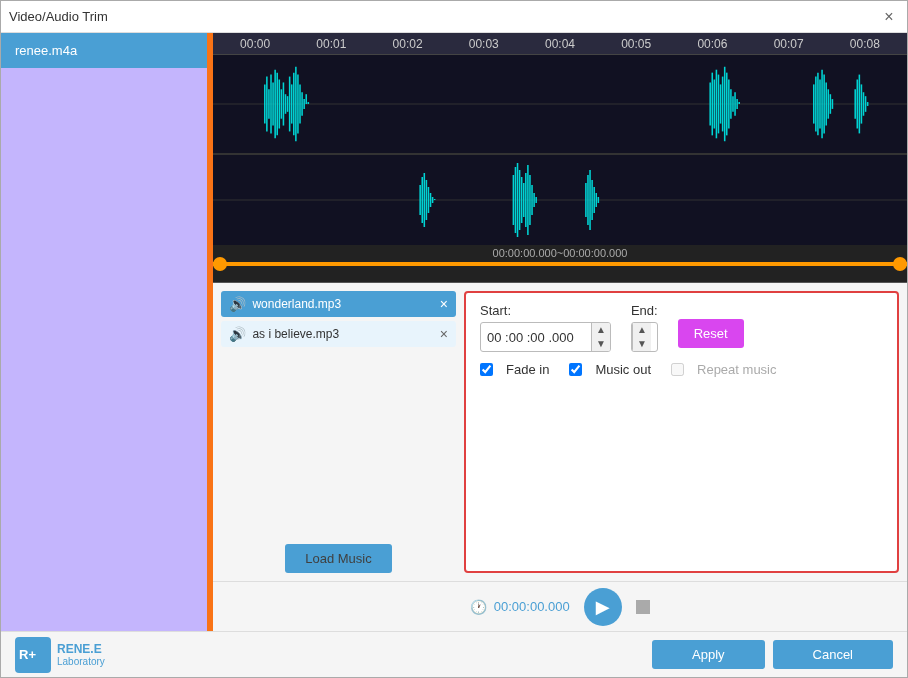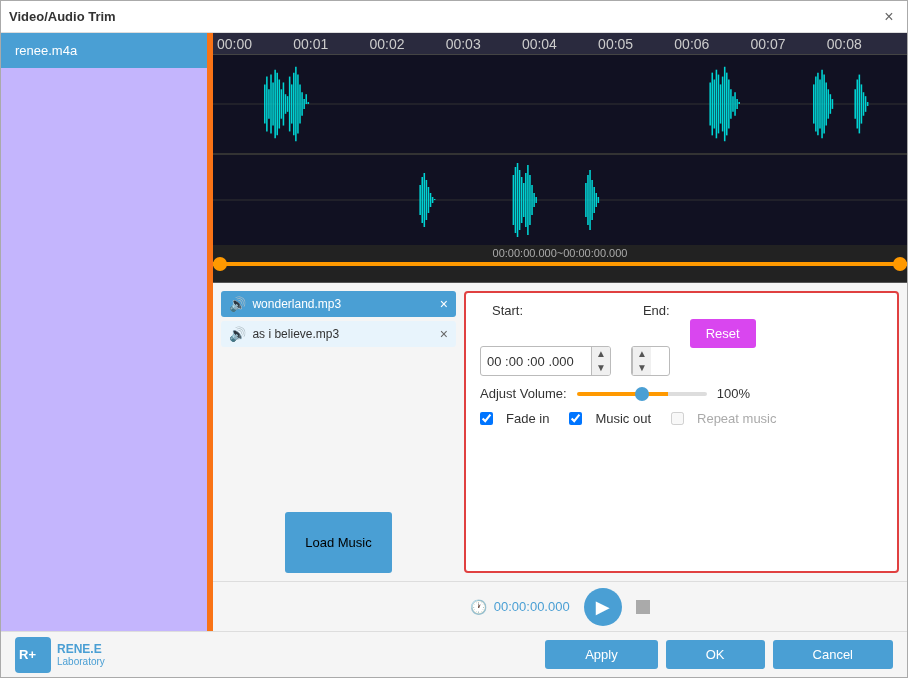--- a/index.html
+++ b/index.html
@@ -29,21 +29,21 @@
       display: flex;
       align-items: center;
       justify-content: space-between;
       padding: 0 8px;
       border-bottom: 1px solid #ddd;
       flex-shrink: 0;
     }
     .titlebar-title {
       font-size: 13px;
       color: #333;
-      font-weight: bold;
+      font-weight: normal;
     }
     .titlebar-close {
       width: 20px;
       height: 20px;
       background: none;
       border: none;
       cursor: pointer;
       color: #666;
       font-size: 16px;
       display: flex;
@@ -92,23 +92,23 @@
       position: relative;
       overflow: hidden;
     }
     .ruler-marks {
       display: flex;
       width: 100%;
       position: relative;
     }
     .ruler-mark {
       color: #ccc;
-      font-size: 14px;
+      font-size: 12px;
       flex: 1;
-      text-align: left;
+      text-align: center;
     }
     .waveform-track {
       height: 100px;
       background: #111122;
       position: relative;
       overflow: hidden;
       border-bottom: 2px solid #333;
     }
     .waveform-track-2 {
       height: 90px;
@@ -184,23 +184,23 @@
       border-radius: 3px;
       padding: 5px 8px;
       display: flex;
       align-items: center;
       justify-content: space-between;
       color: #333;
       font-size: 12px;
     }
     .load-music-btn {
       background: #4a9fd4;
-      color: #000000;
+      color: #404040;
       border: none;
-      padding: 23px 20px;
+      padding: 7px 20px;
       border-radius: 3px;
       cursor: pointer;
       font-size: 13px;
       margin-top: auto;
       align-self: center;
     }
     .music-list-inner {
       flex: 1;
       display: flex;
       flex-direction: column;
@@ -222,29 +222,27 @@
       align-items: flex-start;
     }
     .settings-group {
       display: flex;
       flex-direction: column;
       gap: 4px;
     }
     .settings-label {
       color: #333;
       font-size: 13px;
-      margin-left: 12px;
     }
     .time-input-wrap {
       display: flex;
       align-items: center;
       border: 1px solid #bbb;
       border-radius: 3px;
       overflow: hidden;
-      margin-top: 24px;
     }
     .time-input {
       border: none;
       outline: none;
       padding: 4px 6px;
       font-size: 13px;
       width: 110px;
       color: #333;
     }
     .time-spinners {
@@ -663,25 +661,20 @@
               <div class="time-input-wrap">
                 <div class="time-spinners">
                   <button class="spinner-btn">▲</button>
                   <button class="spinner-btn">▼</button>
                 </div>
               </div>
             </div>
             <button class="reset-btn">Reset</button>
           </div>
 
-          <div class="volume-row">
-            <span class="volume-label">Adjust Volume:</span>
-            <input class="volume-slider" type="range" min="0" max="200" value="100" style="">
-            <span class="volume-pct">100%</span>
-          </div>
 
           <div class="checkboxes-row">
             <label class="checkbox-item">
               <input type="checkbox" checked="" style="">
               <span>Fade in</span>
             </label>
             <label class="checkbox-item">
               <input type="checkbox" checked="" style="">
               <span>Music out</span>
             </label>
@@ -713,17 +706,16 @@
         <rect width="36" height="36" rx="4" fill="#4a9fd4"></rect>
         <text x="4" y="22" font-size="13" font-weight="bold" fill="white">R+</text>
       </svg>
       <div>
         <div style="font-weight:bold; color:#4a9fd4; font-size:12px;">RENE.E</div>
         <div style="color:#4a9fd4; font-size:10px;">Laboratory</div>
       </div>
     </div>
     <div class="footer-btns">
       <button class="bottom-btn">Apply</button>
-      <button class="bottom-btn">OK</button>
       <button class="bottom-btn cancel">Cancel</button>
     </div>
   </div>
 </div>
 
 </body></html>

